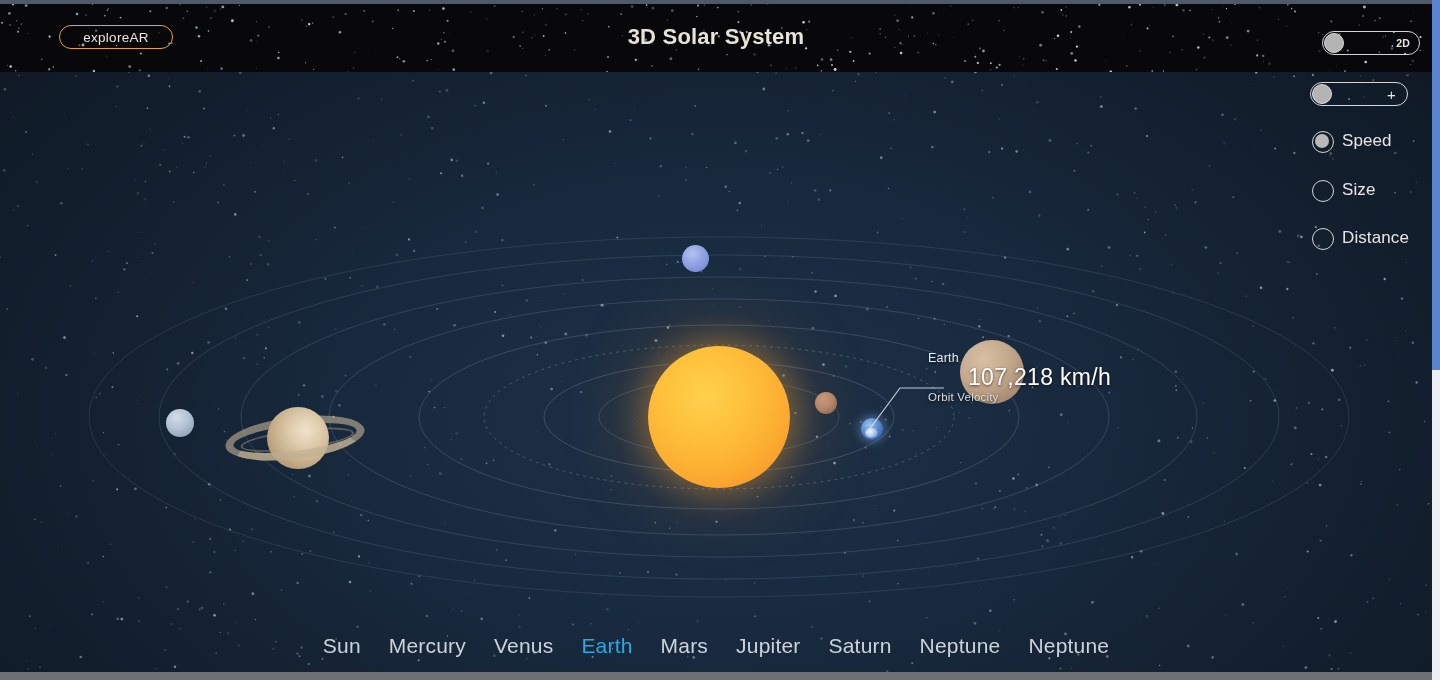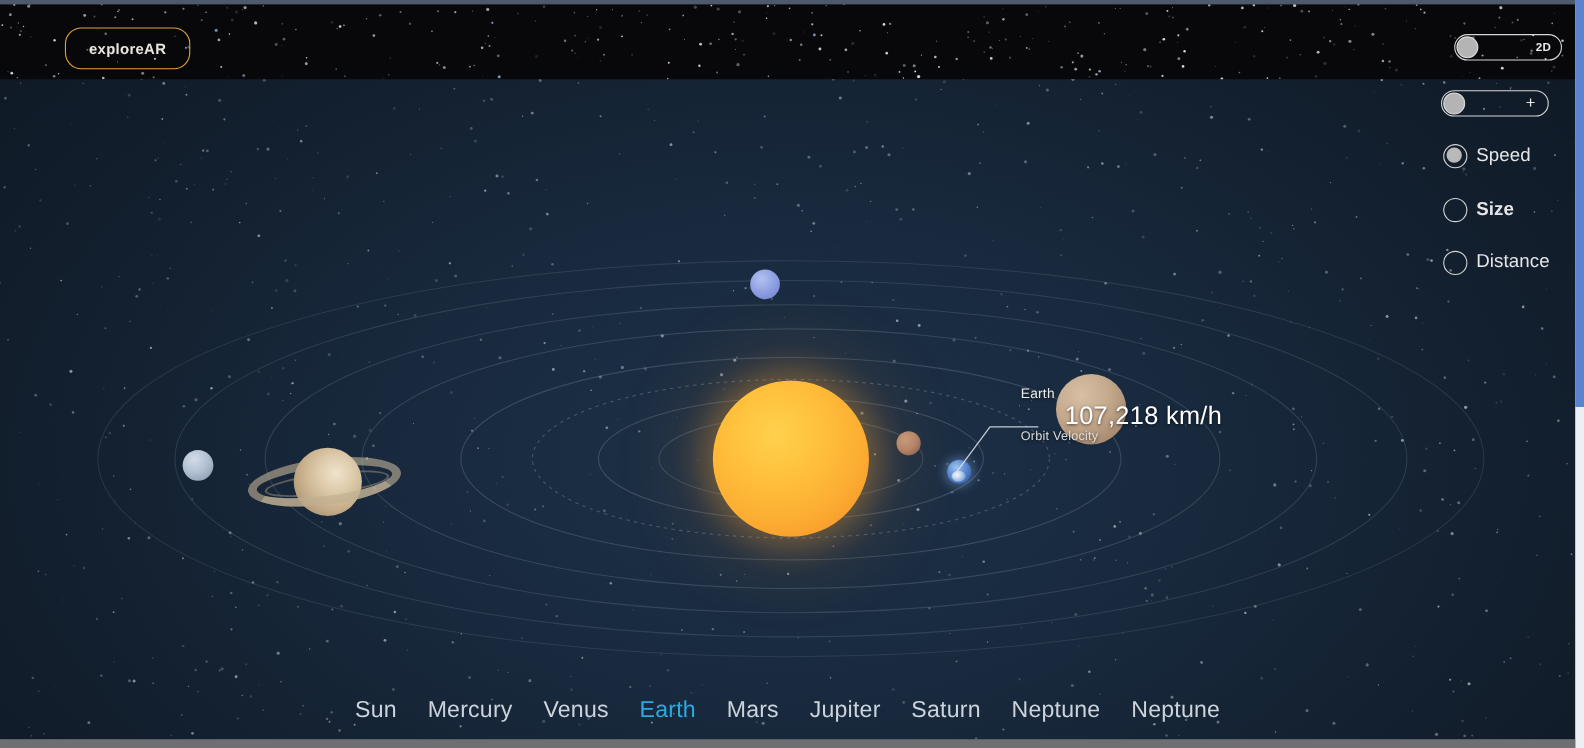--- a/index.html
+++ b/index.html
@@ -43,26 +43,26 @@
     height: 72px;
     background: #08080a;
     overflow: hidden;
     z-index: 30;
   }
   .topbar .stars { opacity: 1; }
 
   .explore-btn {
     position: absolute;
     left: 59px; top: 25px;
-    width: 114px; height: 38px;
+    width: 114px; height: 24px;
     border: 1px solid #e0a438;
     border-radius: 15px;
     color: #e9e6df;
     font-size: 13.5px;
-    font-weight: bold;
+    font-weight: normal;
     letter-spacing: .3px;
     display: flex;
     align-items: center;
     justify-content: center;
     background: transparent;
     cursor: pointer;
     z-index: 3;
   }
 
   .app-title {
@@ -111,21 +111,21 @@
   .radio-row {
     position: absolute;
     left: 1312px;
     display: flex;
     align-items: flex-start;
     gap: 8px;
     z-index: 40;
     cursor: pointer;
   }
   #radio-speed    { top: 131px; }
-  #radio-size     { top: 180px; font-weight: bold; }
+  #radio-size     { top: 180px; }
   #radio-distance { top: 228px; }
 
   .radio-dot {
     width: 22px; height: 22px;
     border-radius: 50%;
     border: 1.6px solid #d4d4d4;
     position: relative;
     flex: 0 0 auto;
   }
   .radio-dot.on::after {
@@ -1585,20 +1585,21 @@
         <circle cx="775.2" cy="39.5" r="1.46" fill="#e8eef7" fill-opacity="0.14"></circle>
         <circle cx="129.7" cy="66.6" r="1.38" fill="#e8eef7" fill-opacity="0.51"></circle>
         <circle cx="239.4" cy="5.4" r="0.56" fill="#cfd9ea" fill-opacity="0.68"></circle>
         <circle cx="670.9" cy="58.8" r="1.47" fill="#cfd9ea" fill-opacity="0.44"></circle>
         <circle cx="1152.2" cy="71.0" r="0.78" fill="#e8eef7" fill-opacity="0.83"></circle>
         <circle cx="918.2" cy="52.5" r="1.06" fill="#e8eef7" fill-opacity="0.25"></circle>
         <circle cx="1336.4" cy="65.9" r="0.45" fill="#e8eef7" fill-opacity="0.37"></circle>
         <circle cx="990.4" cy="69.8" r="1.05" fill="#e8eef7" fill-opacity="0.17"></circle>
       </svg>
     <div class="explore-btn">exploreAR</div>
+    <div class="app-title">3D Solar System</div>
   </div>
 
   <div class="toggle" id="toggle-2d">
     <div class="knob"></div>
     <div class="tlabel">2D</div>
   </div>
 
   <div class="toggle" id="toggle-zoom">
     <div class="knob"></div>
     <div class="tlabel">+</div>

